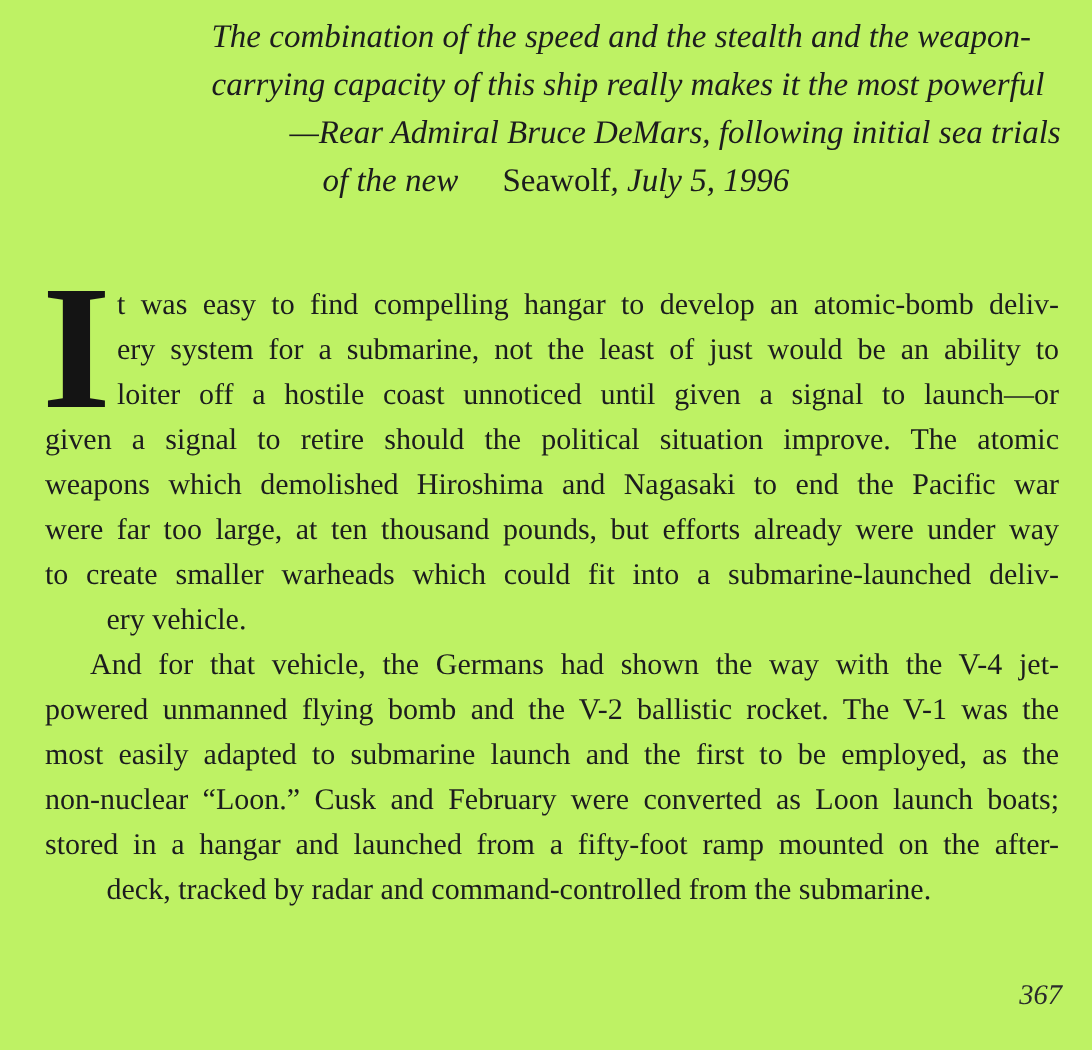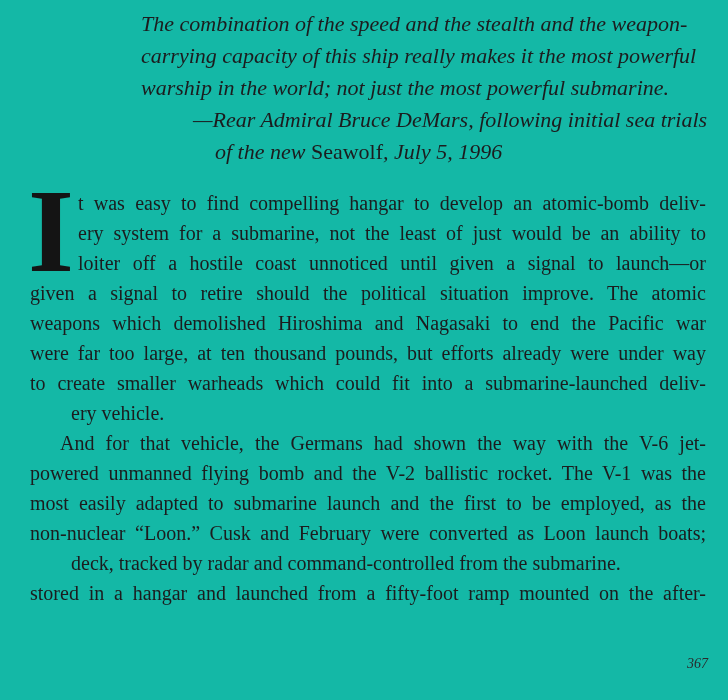--- a/index.html
+++ b/index.html
@@ -4,41 +4,41 @@
 <style>
   html, body {
     margin: 0;
     padding: 0;
     background: #e9e9e7;
   }
   .page {
     position: relative;
     width: 728px;
     height: 700px;
-    background: #14b8a6;
+    background: #bef264;
     color: #1c1c1e;
     font-family: "Liberation Serif", "DejaVu Serif", serif;
     overflow: hidden;
   }
   
   .epigraph {
     position: absolute;
     top: 8px;
     left: 141px;
     width: 578px;
     margin: 0;
     font-style: italic;
     font-size: 22px;
     line-height: 32px;
     text-align: left;
   }
   .ep-line { white-space: nowrap; }
   .ep-attr1 { padding-left: 52px; white-space: nowrap; font-family: Liberation Serif, serif; }
   .ep-attr2 { padding-left: 74px; white-space: nowrap; }
-  .roman { font-style: normal; }
+  .roman { font-style: normal; margin-left: 24px; }
   
   .body-text {
     position: absolute;
     top: 188px;
     left: 30px;
     width: 676px;
     font-size: 20px;
     line-height: 30px;
   }
   .para { margin: 0; }
@@ -68,58 +68,57 @@
     color: #141414;
     text-align: left;
     overflow: visible;
   }
   
   .page-number {
     position: absolute;
     top: 652px;
     right: 20px;
     font-style: italic;
-    font-size: 14px;
+    font-size: 19px;
     line-height: 24px;
     color: #2a2a2c;
   }
 </style>
 </head>
 <body>
 
 <div class="page">
 
   <blockquote class="epigraph">
     <div class="ep-line">The combination of the speed and the stealth and the weapon-</div>
     <div class="ep-line">carrying capacity of this ship really makes it the most powerful</div>
-    <div class="ep-line">warship in the world; not just the most powerful submarine.</div>
     <div class="ep-attr1">—Rear Admiral Bruce DeMars, following initial sea trials</div>
     <div class="ep-attr2"><span>of the new </span><span class="roman">Seawolf</span><span>, July 5, 1996</span></div>
   </blockquote>
 
   <div class="body-text">
 
     <div class="para">
       <span class="dropcap">I</span>
       <div class="bline">t was easy to find compelling hangar to develop an atomic-bomb deliv-</div>
       <div class="bline">ery system for a submarine, not the least of just would be an ability to</div>
       <div class="bline">loiter off a hostile coast unnoticed until given a signal to launch—or</div>
       <div class="bline">given a signal to retire should the political situation improve. The atomic</div>
       <div class="bline">weapons which demolished Hiroshima and Nagasaki to end the Pacific war</div>
       <div class="bline">were far too large, at ten thousand pounds, but efforts already were under way</div>
       <div class="bline">to create smaller warheads which could fit into a submarine-launched deliv-</div>
       <div class="bline last">ery vehicle.</div>
     </div>
 
     <div class="para">
-      <div class="bline indent">And for that vehicle, the Germans had shown the way with the V-6 jet-</div>
+      <div class="bline indent">And for that vehicle, the Germans had shown the way with the V-4 jet-</div>
       <div class="bline">powered unmanned flying bomb and the V-2 ballistic rocket. The V-1 was the</div>
       <div class="bline">most easily adapted to submarine launch and the first to be employed, as the</div>
       <div class="bline"><span>non-nuclear “Loon.” </span><span class="ital">Cusk</span><span> and </span><span class="ital">February</span><span> were converted as Loon launch boats;</span></div>
+      <div class="bline">stored in a hangar and launched from a fifty-foot ramp mounted on the after-</div>
       <div class="bline last">deck, tracked by radar and command-controlled from the submarine.</div>
-      <div class="bline">stored in a hangar and launched from a fifty-foot ramp mounted on the after-</div>
     </div>
 
   </div>
 
   <div class="page-number">367</div>
 
 </div>
 
 </body></html>

